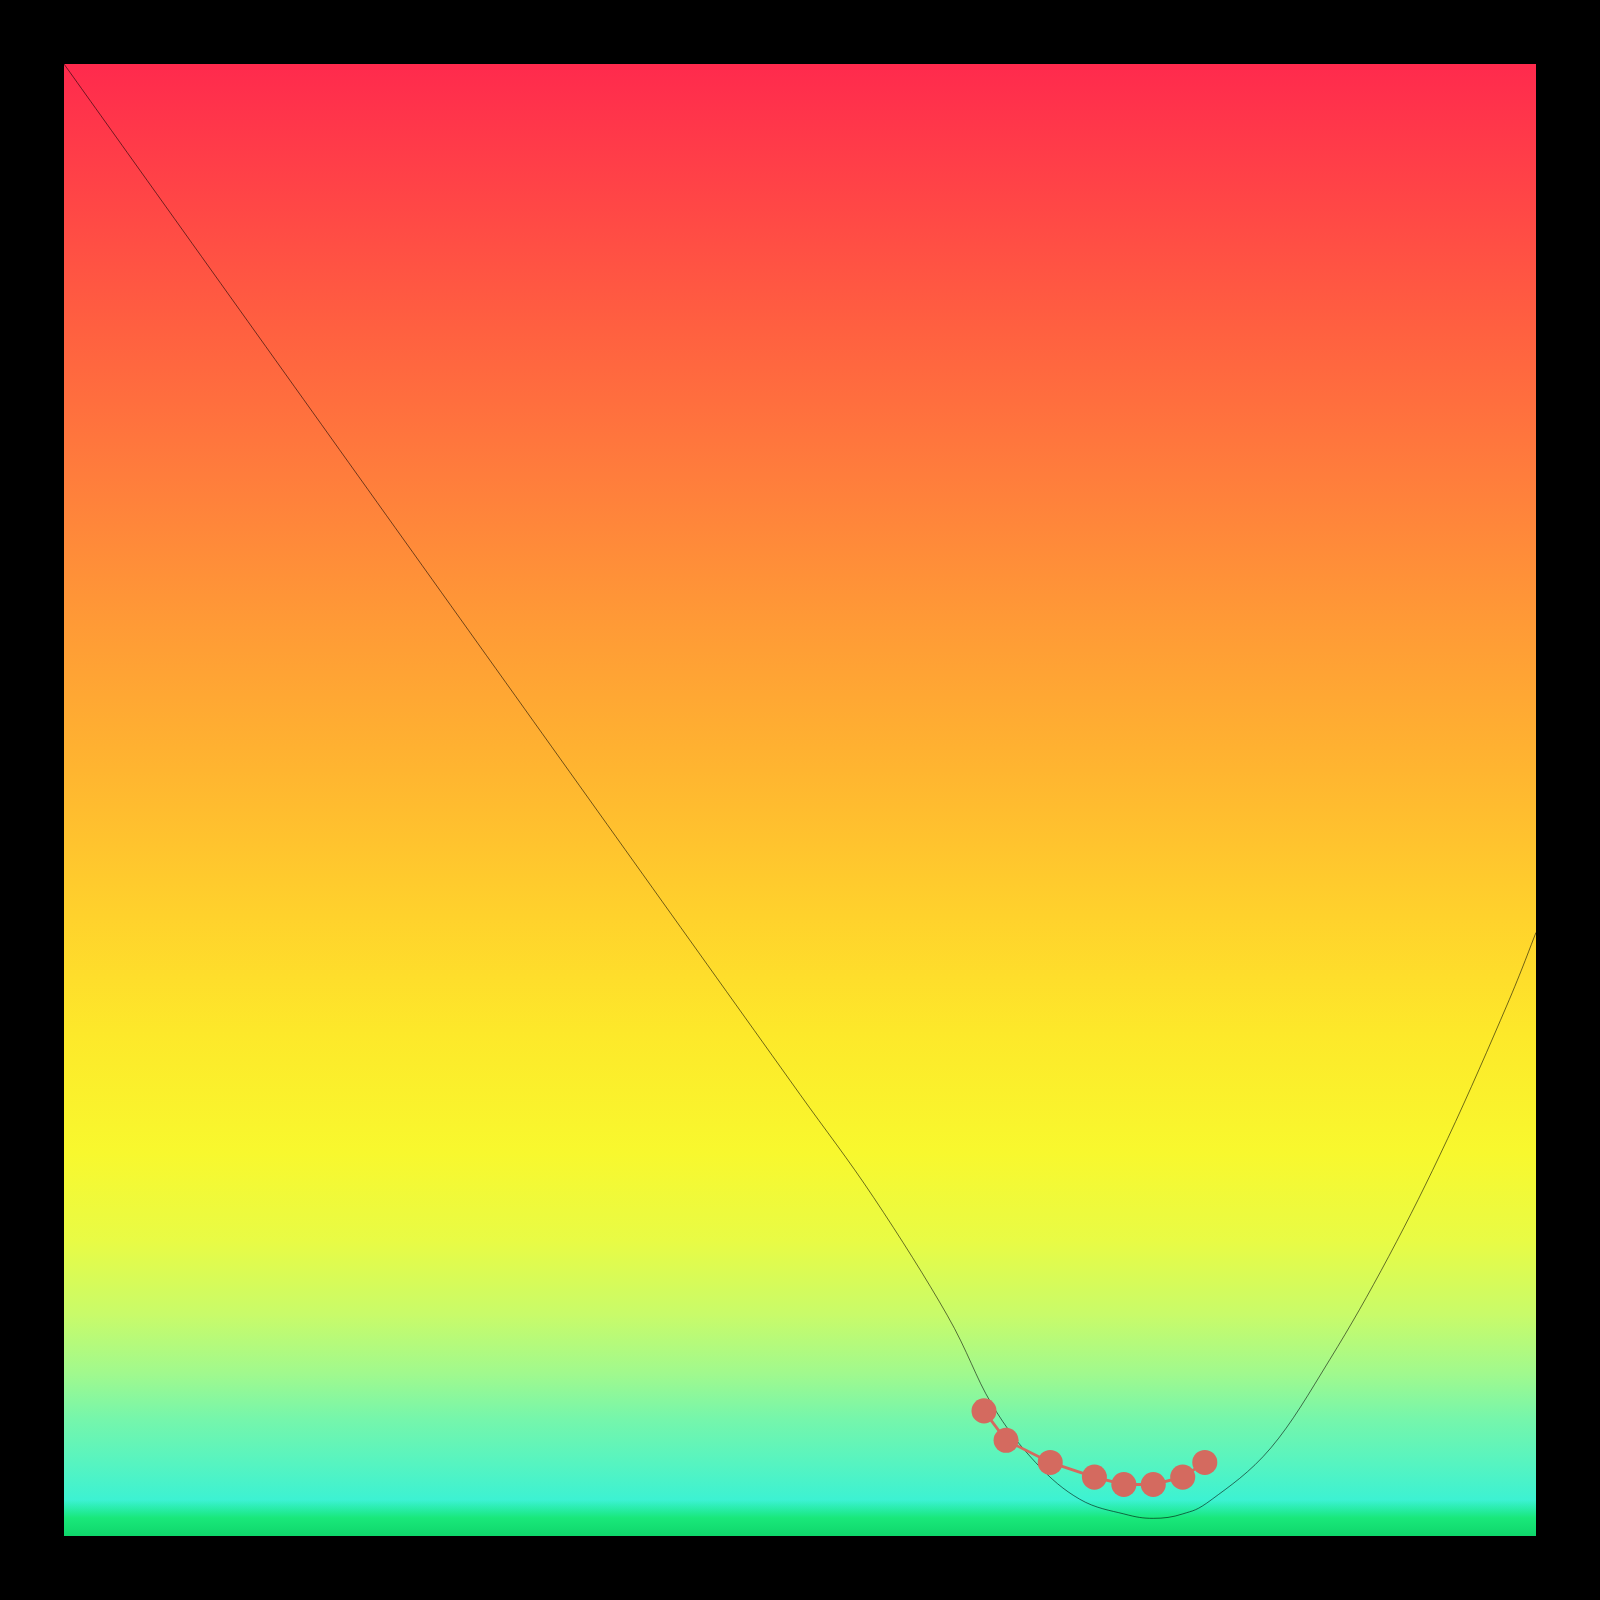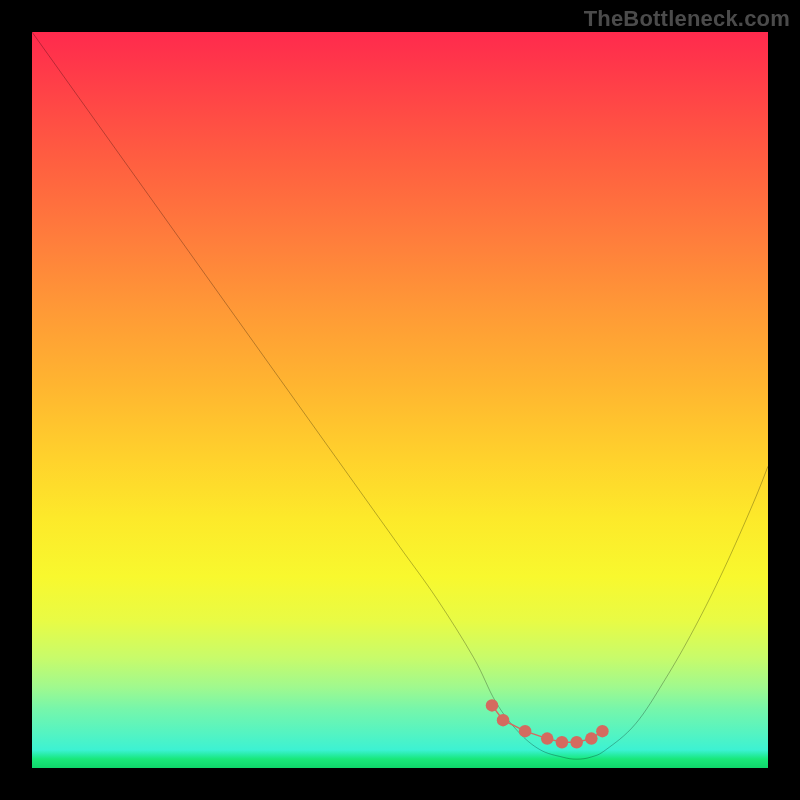--- a/index.html
+++ b/index.html
@@ -71,21 +71,20 @@
     inset: 0;
     width: 100%;
     height: 100%;
     overflow: visible;
   }
 </style>
 </head>
 <body>
 
 <div class="wrapper">
-  <div class="watermark">TheBottleneck.com</div>
 
   <div class="plot-frame">
     <div class="gradient"></div>
     <div class="green-band"></div>
 
     <svg class="curve" viewBox="0 0 100 100" preserveAspectRatio="none">
       <path id="curve-path" fill="none" stroke="#000" stroke-width="0.28" vector-effect="non-scaling-stroke" d="M 0 0 C 0.8999999999999999 1.26 3.2 4.48 5 7 C 6.8 9.52 8.2 11.48 10 14 C 11.8 16.52 13.2 18.48 15 21 C 16.8 23.52 18.2 25.48 20 28 C 21.8 30.52 23.2 32.48 25 35 C 26.8 37.52 28.2 39.480000000000004 30 42.00000000000001 C 31.8 44.52000000000001 33.2 46.480000000000004 35 49 C 36.8 51.519999999999996 38.2 53.48 40 56 C 41.8 58.52 43.2 60.48 45 63 C 46.8 65.52 48.199999999999996 67.48 50 70 C 51.800000000000004 72.52 53.20000000000001 74.3 55.00000000000001 77 C 56.800000000000004 79.7 58.56 82.48 60 85 C 61.44 87.52 61.92 89.2 63 91 C 64.08 92.8 64.92 93.83 66 95 C 67.08 96.17 67.92 96.87 69 97.5 C 70.08 98.13 71.1 98.266 72 98.5 C 72.9 98.734 73.28 98.8 74 98.8 C 74.72 98.8 75.28 98.734 76 98.5 C 76.72 98.266 76.92 98.31 78 97.5 C 79.08 96.69 80.56 95.71 82 94 C 83.44 92.29 84.56 90.34 86 88 C 87.44 85.66 88.56 83.7 90 81 C 91.44 78.3 92.56 76.06 94 73 C 95.44 69.94 96.92 66.52 98 64 C 99.08 61.48 99.64 59.9 100 59"></path>
       <g id="markers">
           <path d="M 62.5 91.5 L 64 93.5 L 67 95 L 70 96 L 72 96.5 L 74 96.5 L 76 96 L 77.5 95" fill="none" stroke="#d46a5f" stroke-width="1.4" stroke-linecap="round" vector-effect="non-scaling-stroke"></path>
           <circle cx="62.5" cy="91.5" r="0.85" fill="#d46a5f"></circle>

